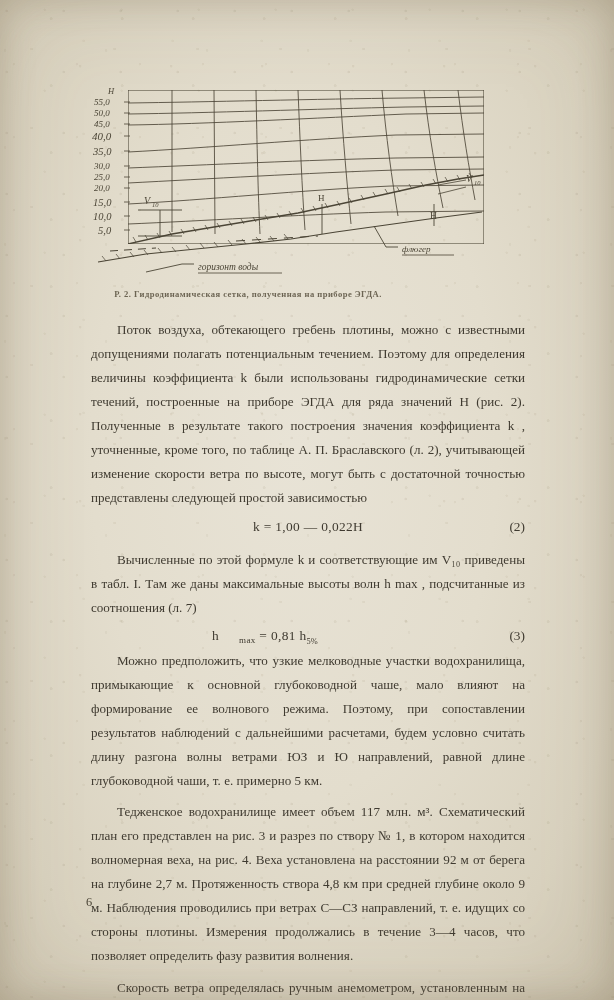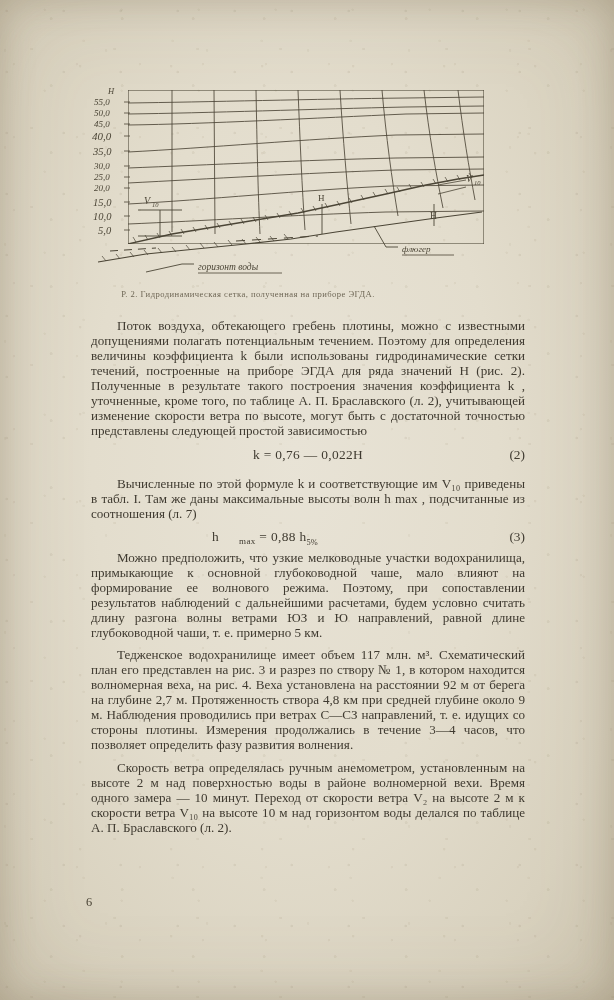--- a/index.html
+++ b/index.html
@@ -60,33 +60,34 @@
     position: absolute;
     left: 0;
     top: 289px;
     width: 496px;
     text-align: center;
     font-size: 8.6px;
     letter-spacing: .45px;
     color: #5c5442;
     font-family: "Liberation Serif", serif;
     opacity: .88;
+    font-weight: bold;
   }
 
   
   .body-col {
     position: absolute;
     left: 91px;
     top: 318px;
     width: 434px;
   }
   p.para {
     margin: 0 0 7.5px 0;
     font-size: 13.1px;
-    line-height: 15px;
+    line-height: 24px;
     text-align: justify;
     color: #3f3a30;
     text-indent: 26px;
     font-family: "Liberation Serif", serif;
     hyphens: manual;
     -webkit-hyphens: manual;
   }
   p.para.noindent { text-indent: 0; }
 
   .formula-row {
@@ -287,28 +288,28 @@
     </svg>
   </div>
 
   <div class="fig-caption">Р. 2. Гидродинамическая сетка, полученная на приборе ЭГДА.</div>
 
   <div class="body-col">
 
     <p class="para">Поток воздуха, обтекающего гребень плотины, можно с известными допущениями полагать потенциальным течением. Поэтому для определения величины коэффициента k были использованы гидродинамические сетки течений, построенные на приборе ЭГДА для ряда значений Н (рис. 2). Полученные в результате такого построения значения коэффициента k , уточненные, кроме того, по таблице А. П. Браславского (л. 2), учитывающей изменение скорости ветра по высоте, могут быть с достаточной точностью представлены следующей простой зависимостью</p>
 
     <div class="formula-row">
-      <span class="f-body">k  =  0,76 — 0,022Н</span>
+      <span class="f-body">k  =  1,00 — 0,022Н</span>
       <span class="f-num">(2)</span>
     </div>
 
     <p class="para">Вычисленные по этой формуле k и соответствующие им V₁₀ приведены в табл. I. Там же даны максимальные высоты волн h max , подсчитанные из соотношения (л. 7)</p>
 
     <div class="formula-row f3">
-      <span class="f-body"><span>h</span><sub class="sm">max</sub> <span>=  0,88  h</span><sub class="pct">5%</sub></span>
+      <span class="f-body"><span>h</span><sub class="sm">max</sub> <span>=  0,81  h</span><sub class="pct">5%</sub></span>
       <span class="f-num">(3)</span>
     </div>
 
     <p class="para noindent" style="text-indent:26px">Можно предположить, что узкие мелководные участки водохранилища, примыкающие к основной глубоководной чаше, мало влияют на формирование ее волнового режима. Поэтому, при сопоставлении результатов наблюдений с дальнейшими расчетами, будем условно считать длину разгона волны ветрами ЮЗ и Ю направлений, равной длине глубоководной чаши, т. е. примерно 5 км.</p>
 
     <p class="para">Тедженское водохранилище имеет объем 117 млн. м³. Схематический план его представлен на рис. 3 и разрез по створу № 1, в котором находится волномерная веха, на рис. 4. Веха установлена на расстоянии 92 м от берега на глубине 2,7 м. Протяженность створа 4,8 км при средней глубине около 9 м. Наблюдения проводились при ветрах С—СЗ направлений, т. е. идущих со стороны плотины. Измерения продолжались в течение 3—4 часов, что позволяет определить фазу развития волнения.</p>
 
     <p class="para">Скорость ветра определялась ручным анемометром, установленным на высоте 2 м над поверхностью воды в районе волномерной вехи. Время одного замера — 10 минут. Переход от скорости ветра V₂ на высоте 2 м к скорости ветра V₁₀ на высоте 10 м над горизонтом воды делался по таблице А. П. Браславского (л. 2).</p>
   </div>
 

